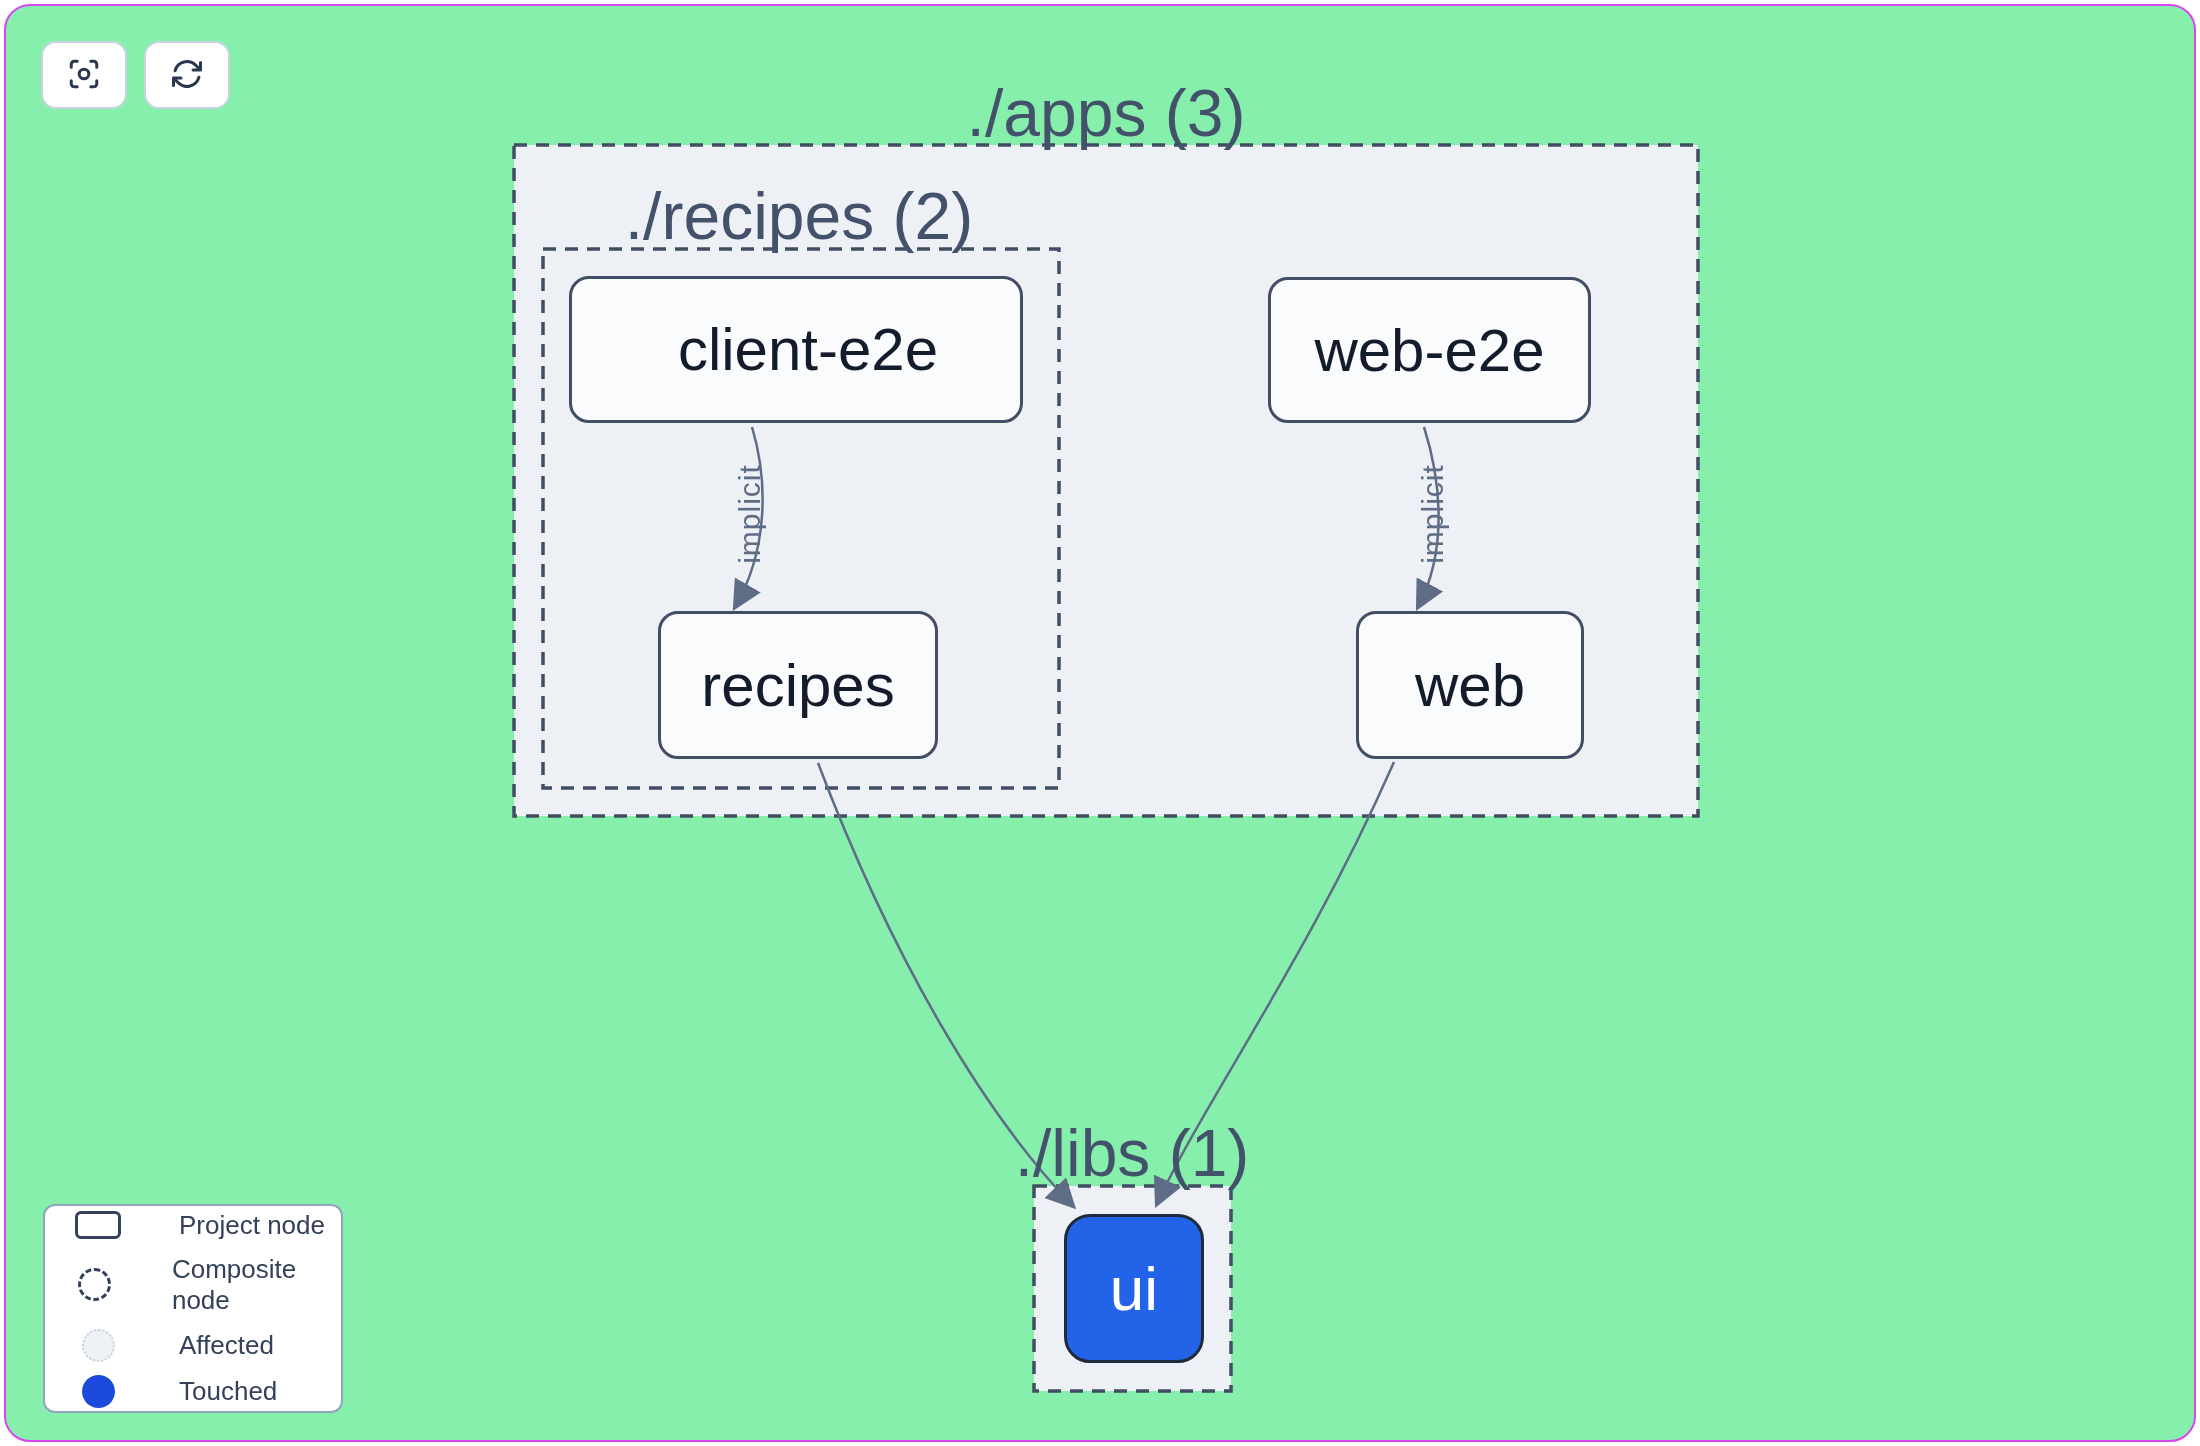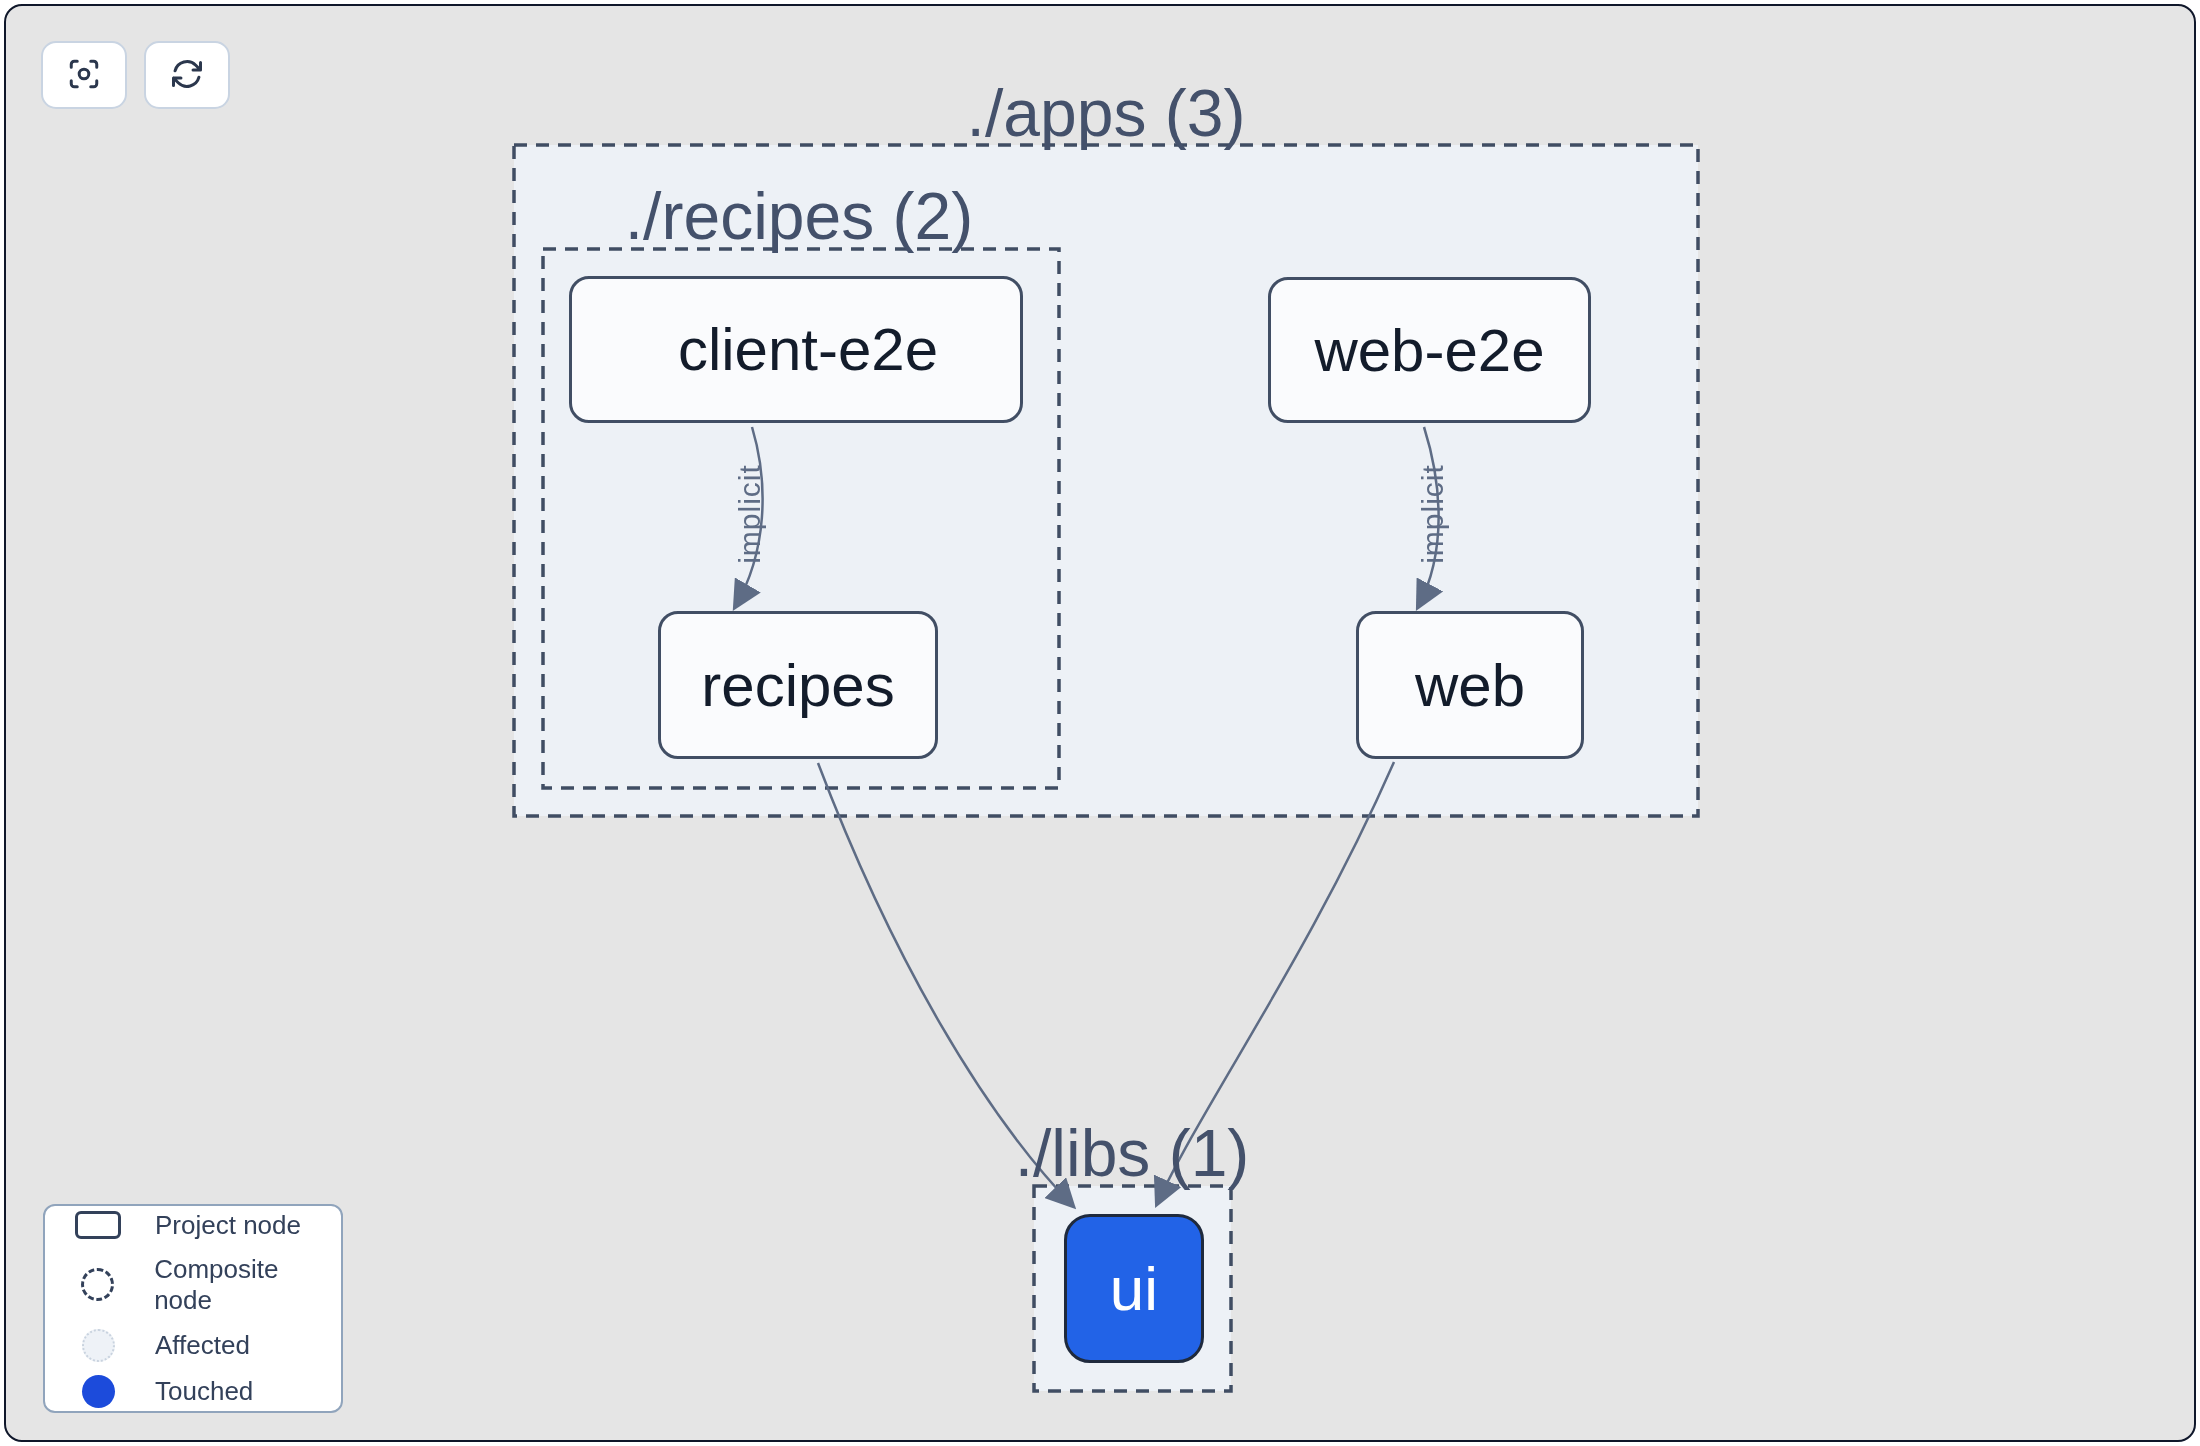--- a/index.html
+++ b/index.html
@@ -1,34 +1,34 @@
 <!DOCTYPE html>
 <html><head>
 <meta charset="utf-8">
 <style>
   html,body{margin:0;padding:0;background:#ffffff;}
   body{width:2200px;height:1446px;position:relative;font-family:"Liberation Sans",sans-serif;}
-  .frame{position:absolute;inset:4px;border:2px solid #0f172a;border-radius:18px;background:#e5e5e5;overflow:hidden;}
+  .frame{position:absolute;inset:4px;border:2px solid #d946ef;border-radius:26px;background:#86efac;overflow:hidden;}
   #graph-svg{position:absolute;left:0;top:0;width:2200px;height:1446px;z-index:1;}
   .gtitle{position:absolute;font-size:66px;color:#44516b;transform:translateX(-50%);white-space:nowrap;z-index:2;line-height:1;}
   .implicit-label{position:absolute;font-size:30px;color:#5e6c85;white-space:nowrap;z-index:2;transform:translate(-50%,-50%) rotate(-90deg);letter-spacing:1px;}
   .node{position:absolute;display:flex;align-items:center;justify-content:center;background:#fafbfd;border:3px solid #414e64;border-radius:20px;font-size:60px;color:#131c2b;z-index:3;box-sizing:border-box;}
   .node.touched{background:#2263e7;border-color:#1f2a3d;color:#ffffff;border-radius:26px;font-size:62px;}
   .toolbar{position:absolute;top:35px;left:35px;display:flex;gap:17px;z-index:5;}
   .tbtn{width:86px;height:68px;border-radius:15px;border:2px solid #c9d4e2;background:#ffffff;display:flex;align-items:center;justify-content:center;cursor:pointer;box-sizing:border-box;padding:0;}
   .tbtn svg{width:36px;height:36px;stroke:#2b374d;fill:none;stroke-width:2;stroke-linecap:round;stroke-linejoin:round;}
   .legend{position:absolute;left:37px;top:1198px;width:300px;height:209px;border:2px solid #90a4bc;border-radius:12px;background:#ffffff;z-index:5;display:flex;flex-direction:column;justify-content:center;gap:13px;box-sizing:border-box;}
   .lrow{display:flex;align-items:center;gap:24px;padding-left:20px;}
   .lswatch{width:66px;display:flex;justify-content:center;align-items:center;}
   .lrect{width:46px;height:28px;border:3px solid #33415a;border-radius:6px;background:#ffffff;box-sizing:border-box;}
   .lcirc{width:33px;height:33px;border-radius:50%;box-sizing:border-box;}
   .lcirc.composite{border:3px dashed #33415a;}
   .lcirc.affected{border:2px dotted #c9d3df;background:#eef2f7;}
   .lcirc.touched{background:#1c4bdb;}
-  .llabel{font-size:26px;color:#33415a;}
+  .llabel{font-size:26px;color:#33415a;margin-left:24px;}
 </style>
 </head>
 <body>
 
 <div class="frame">
 
   <svg id="graph-svg" viewBox="0 0 2200 1446">
     <defs>
       <marker id="arrow" viewBox="0 0 10 10" refX="8.5" refY="5" markerWidth="12" markerHeight="12" orient="auto-start-reverse">
         <path d="M0 0 L10 5 L0 10 z" fill="#5e6c85"></path>

